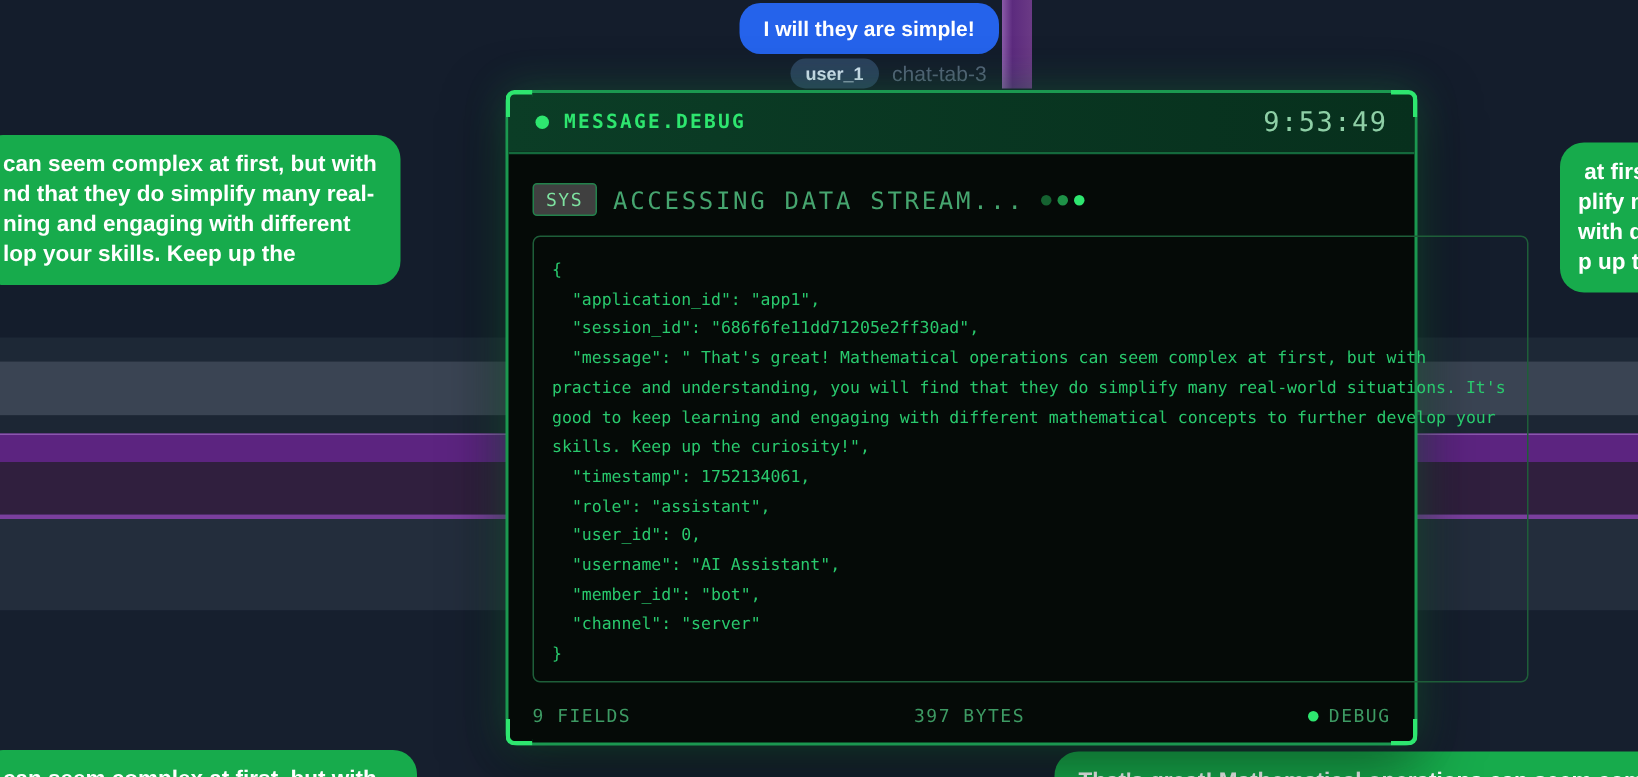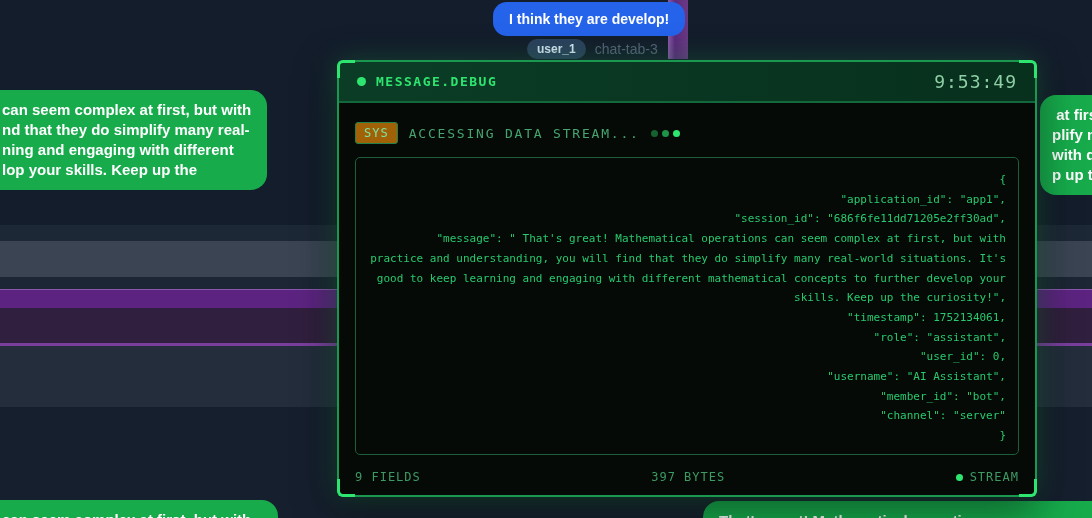--- a/index.html
+++ b/index.html
@@ -38,48 +38,47 @@
     border-radius:14px;padding:8px 16px;white-space:nowrap;
   }
   .meta-row{position:absolute;left:527px;top:39px;display:flex;align-items:center;gap:9px;justify-content:flex-end;}
   .user-pill{
     background:#2c415e;color:#d7e6f7;font-size:12px;font-weight:700;
     border-radius:10px;padding:3px 10px;line-height:14px;
   }
   .tab-label{color:#55647a;font-size:14px;font-weight:400;}
   
   .modal{
-    position:absolute;left:337px;top:60px;width:700px;height:437px;
+    position:absolute;left:337px;top:60px;width:608px;height:437px;
     box-sizing:border-box;border:2px solid var(--modal_border);border-radius:8px;
     background:#050a07;
     box-shadow:0 0 28px rgba(46,230,111,.22),0 12px 40px rgba(0,0,0,.55);
     font-family:"DejaVu Sans Mono",monospace;
-    text-align:right;
   }
   .corner{position:absolute;width:15px;height:15px;border:0 solid var(--accent_green);}
   .corner-tl{left:-2px;top:-2px;border-left-width:3px;border-top-width:3px;border-top-left-radius:6px;}
   .corner-tr{right:-2px;top:-2px;border-right-width:3px;border-top-width:3px;border-top-right-radius:6px;}
   .corner-bl{left:-2px;bottom:-2px;border-left-width:3px;border-bottom-width:3px;border-bottom-left-radius:6px;}
   .corner-br{right:-2px;bottom:-2px;border-right-width:3px;border-bottom-width:3px;border-bottom-right-radius:6px;}
   .modal-header{
     height:41px;box-sizing:border-box;display:flex;align-items:center;justify-content:space-between;
     padding:0 18px;background:linear-gradient(90deg,#0b3d26 0,#07301d 100%);
     border-bottom:2px solid #14693c;border-radius:6px 6px 0 0;
   }
   .header-left{display:flex;align-items:center;gap:10px;}
   .header-dot{width:9px;height:9px;border-radius:50%;background:var(--accent_green);}
   .modal-title{color:var(--accent_green);font-size:13px;font-weight:700;letter-spacing:1.5px;}
   .modal-time{color:var(--timestamp_green);font-size:18px;letter-spacing:1px;}
   .modal-body{padding:18px 16px 0 16px;}
   .status-row{display:flex;align-items:center;gap:11px;height:24px;}
   .sys-badge{
-    color:#7ee2a0;background:#a16207;border:1px solid #23814b;border-radius:3px;
+    color:#7ee2a0;background:#404040;border:1px solid #23814b;border-radius:3px;
     font-size:12px;letter-spacing:1px;padding:3px 8px;line-height:14px;
   }
-  .status-text{color:var(--dim_green);font-size:13px;letter-spacing:1.8px;}
+  .status-text{color:var(--dim_green);font-size:16px;letter-spacing:1.8px;}
   .status-dots{display:flex;gap:4px;align-items:center;}
   .sdot{width:7px;height:7px;border-radius:50%;background:var(--accent_green);}
   .sdot1{opacity:.4;} .sdot2{opacity:.62;} .sdot3{opacity:1;}
   .json-box{
     margin-top:12px;box-sizing:border-box;border:1px solid #1e5e39;border-radius:5px;
     width:664px;height:298px;padding:12px 12px;overflow:hidden;
   }
   .json-text{
     color:var(--text_green);font-size:11px;line-height:19.7px;
     white-space:pre-wrap;word-break:break-word;font-family:"DejaVu Sans Mono",monospace;
@@ -111,21 +110,21 @@
 nd that they do simplify many real-
 ning and engaging with different
 lop your skills. Keep up the</div>
   <div class="bubble bubble-right"> at first, bu
 plify many
 with differ
 p up the</div>
   <div class="bubble bubble-bottom-left">can seem complex at first, but with</div>
   <div class="bubble bubble-bottom-right">That's great! Mathematical operations can seem complex at first, bu</div>
 
-  <div class="bubble-blue">I think they are develop!</div>
+  <div class="bubble-blue">I will they are simple!</div>
   <div class="meta-row">
     <span class="user-pill">user_1</span>
     <span class="tab-label">chat-tab-3</span>
   </div>
 
   <div class="modal">
     <span class="corner corner-tl"></span>
     <span class="corner corner-tr"></span>
     <span class="corner corner-bl"></span>
     <span class="corner corner-br"></span>
@@ -162,18 +161,18 @@
   "channel": "server"
 }</div>
       </div>
     </div>
 
     <div class="modal-footer">
       <span>9 FIELDS</span>
       <span>397 BYTES</span>
       <span class="footer-secure">
         <span class="secure-dot"></span>
-        <span>STREAM</span>
+        <span>DEBUG</span>
       </span>
     </div>
   </div>
 
 </div>
 
 </body></html>

